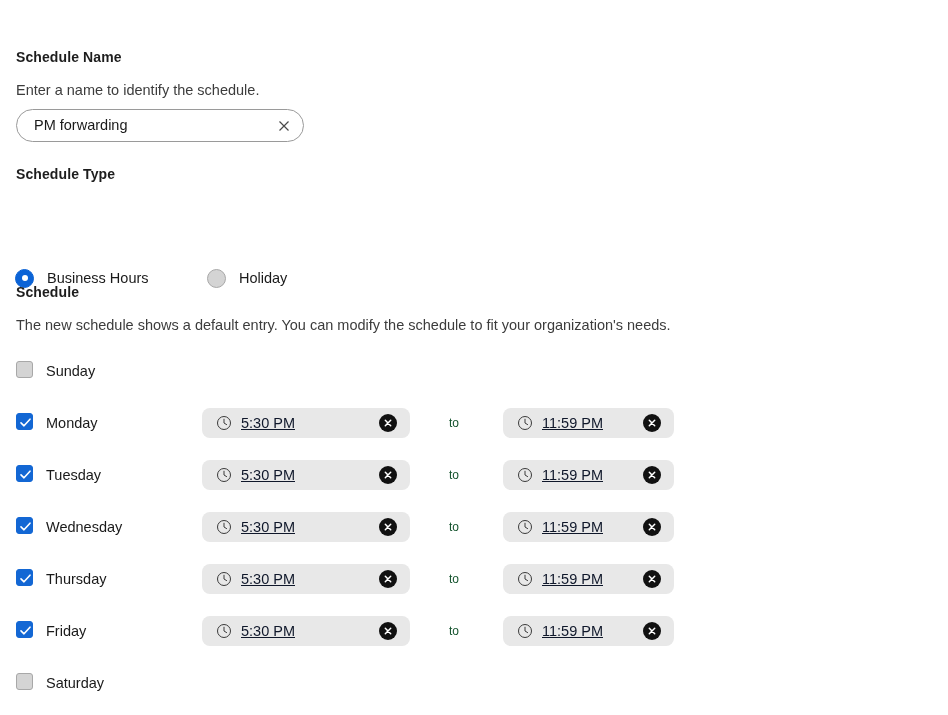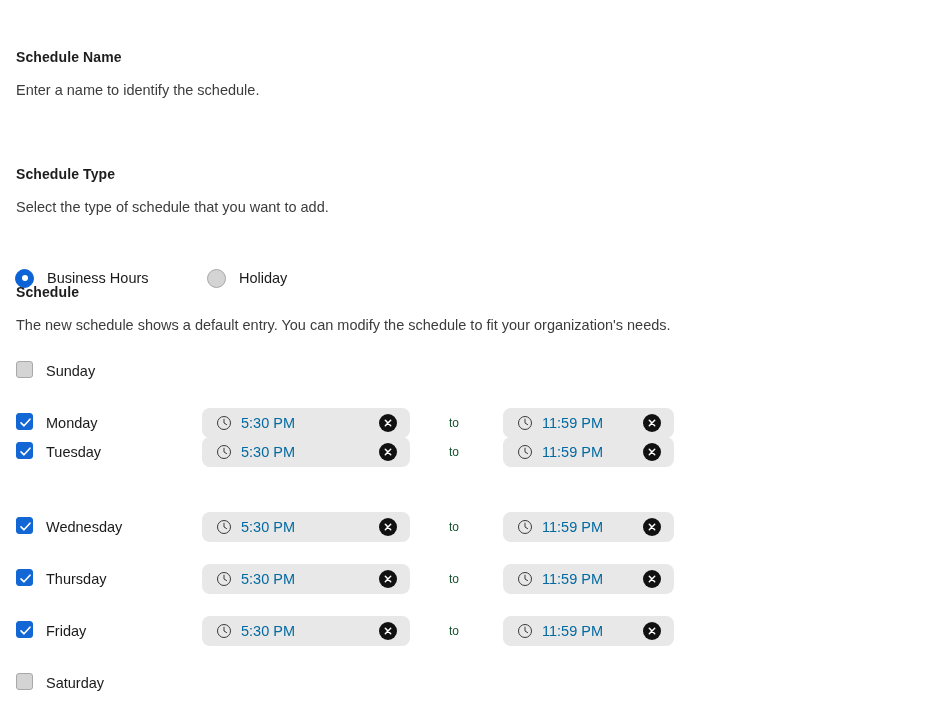--- a/index.html
+++ b/index.html
@@ -188,22 +188,23 @@
     transform: translateY(-50%);
     width: 16px;
     height: 16px;
   }
   .time-text {
     position: absolute;
     left: 39px;
     top: 0;
     line-height: 30px;
     font-size: 14.5px;
-    color: #0369a1;
-    white-space: nowrap;
+    color: #0f172a;
+    white-space: nowrap;
+    text-decoration: underline;
   }
   .pill-clear {
     position: absolute;
     right: 13px;
     top: 50%;
     transform: translateY(-50%);
     width: 18px;
     height: 18px;
     border-radius: 50%;
     background: #111111;
@@ -226,23 +227,30 @@
   }
 </style>
 </head>
 <body>
 
 <div class="page">
 
   <div class="section-title" style="top:49px;">Schedule Name</div>
   <div class="section-desc" style="top:82px;">Enter a name to identify the schedule.</div>
 
+  <div class="name-field">
+    <span class="name-field-value">PM forwarding</span>
+    <span class="name-clear">
+      <svg width="18" height="18" viewBox="0 0 18 18" aria-hidden="true">
+        <path d="M4.5 4.5 L13.5 13.5 M13.5 4.5 L4.5 13.5" stroke="#4a4a4a" stroke-width="1.2" fill="none"></path>
+      </svg>
+    </span>
+  </div>
 
   <div class="section-title" style="top:166px;">Schedule Type</div>
-  <div class="section-desc" style="top:199px;">Select the type of schedule that you want to add.</div>
 
   <div class="radio-row">
     <div class="radio-opt opt-0">
       <span class="radio-mark on"></span>
       <span class="radio-label">Business Hours</span>
     </div>
     <div class="radio-opt opt-1">
       <span class="radio-mark off"></span>
       <span class="radio-label">Holiday</span>
     </div>
@@ -282,21 +290,21 @@
               <path d="M8 4.2 L8 8 L10.6 9.6" fill="none" stroke="#3a3a3a" stroke-width="1" stroke-linecap="round" stroke-linejoin="round"></path>
             </svg></span>
           <span class="time-text">11:59 PM</span>
           <span class="pill-clear">
             <svg width="10" height="10" viewBox="0 0 10 10" aria-hidden="true">
               <path d="M2.3 2.3 L7.7 7.7 M7.7 2.3 L2.3 7.7" stroke="#ffffff" stroke-width="1.5" stroke-linecap="round"></path>
             </svg>
           </span>
         </div>
       </div>
-      <div class="day-row" style="top: 435px;">
+      <div class="day-row" style="top: 458px;">
         <span class="day-check on">
           <svg width="13" height="13" viewBox="0 0 13 13" aria-hidden="true">
             <path d="M2 6.9 L5 9.8 L11 3.2" fill="none" stroke="#ffffff" stroke-width="1.6" stroke-linecap="round" stroke-linejoin="round"></path>
           </svg>
         </span>
         <span class="day-name">Tuesday</span>
         <div class="time-pill start">
           <span class="clock-icon"><svg width="16" height="16" viewBox="0 0 16 16" aria-hidden="true">
               <circle cx="8" cy="8" r="6.5" fill="none" stroke="#3a3a3a" stroke-width="1"></circle>
               <path d="M8 4.2 L8 8 L10.6 9.6" fill="none" stroke="#3a3a3a" stroke-width="1" stroke-linecap="round" stroke-linejoin="round"></path>

